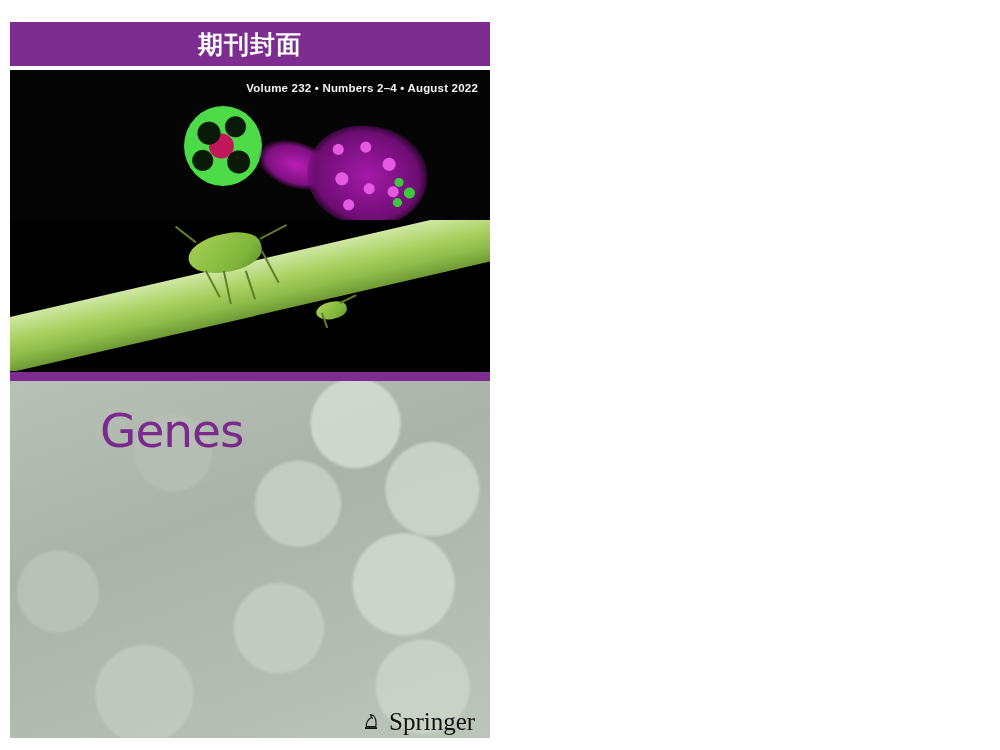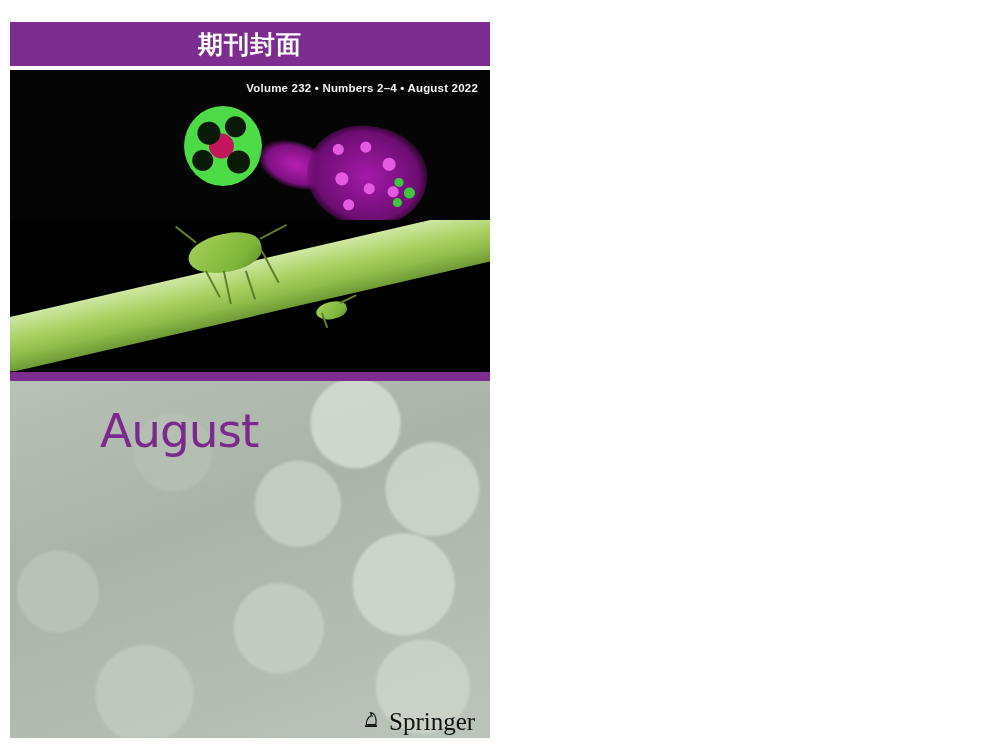--- a/index.html
+++ b/index.html
@@ -118,21 +118,21 @@
       radial-gradient(circle at 10% 60%, #bcc5b9 0 40px, transparent 42px),
       radial-gradient(circle at 34% 22%, #b7c0b4 0 38px, transparent 40px);
     filter: blur(1.2px);
   }
   .purple-rule { position: absolute; left: 0; top: 0; width: 480px; height: 9px; background: #7d2c8f; }
   .cover-title {
     position: absolute; left: 90px; top: 34px; width: 400px;
     color: #7a2a8c; font-size: 47px; line-height: 1.06; font-weight: 400;
     font-family: "DejaVu Sans", sans-serif; letter-spacing: -1px;
   }
-  .springer { position: absolute; left: 348px; top: 336px; display: flex; align-items: flex-start; gap: 7px; }
+  .springer { position: absolute; left: 348px; top: 336px; display: flex; align-items: center; gap: 7px; }
   .springer-word { font-family: "Liberation Serif", serif; font-size: 25px; color: #111; }
 </style>
 </head>
 <body>
 
 <div id="root">
 
   <div class="panel panel-left">
     <div class="hdr">
       <span>期刊封面</span>
@@ -164,21 +164,21 @@
           <div class="leg" style="left:252px;top:30px;width:36px;transform:rotate(62deg);"></div>
           <div class="leg" style="left:312px;top:92px;width:16px;transform:rotate(70deg);"></div>
           <div class="leg" style="left:330px;top:82px;width:18px;transform:rotate(-26deg);"></div>
         </div>
       </div>
 
       <div class="cover-bot">
         <div class="sem"></div>
         <div class="purple-rule"></div>
         <div class="cover-title">
-          <div>August</div>
+          <div>Genes</div>
         </div>
         <div class="springer">
           <svg width="24" height="24" viewBox="0 0 24 24">
             <path d="M7 19 H19 V17.2 H7 Z" fill="#111"></path>
             <path d="M8.4 16.6 C8.0 12.6 10.0 9.4 13.6 7.2 L12.2 4.6 L15.4 5.6 C17.6 7.6 18.6 11.2 17.8 16.6 Z" fill="none" stroke="#111" stroke-width="1.15" stroke-linejoin="round"></path>
             <circle cx="14.3" cy="8.2" r="0.75" fill="#111"></circle>
           </svg>
           <span class="springer-word">Springer</span>
         </div>
       </div>

